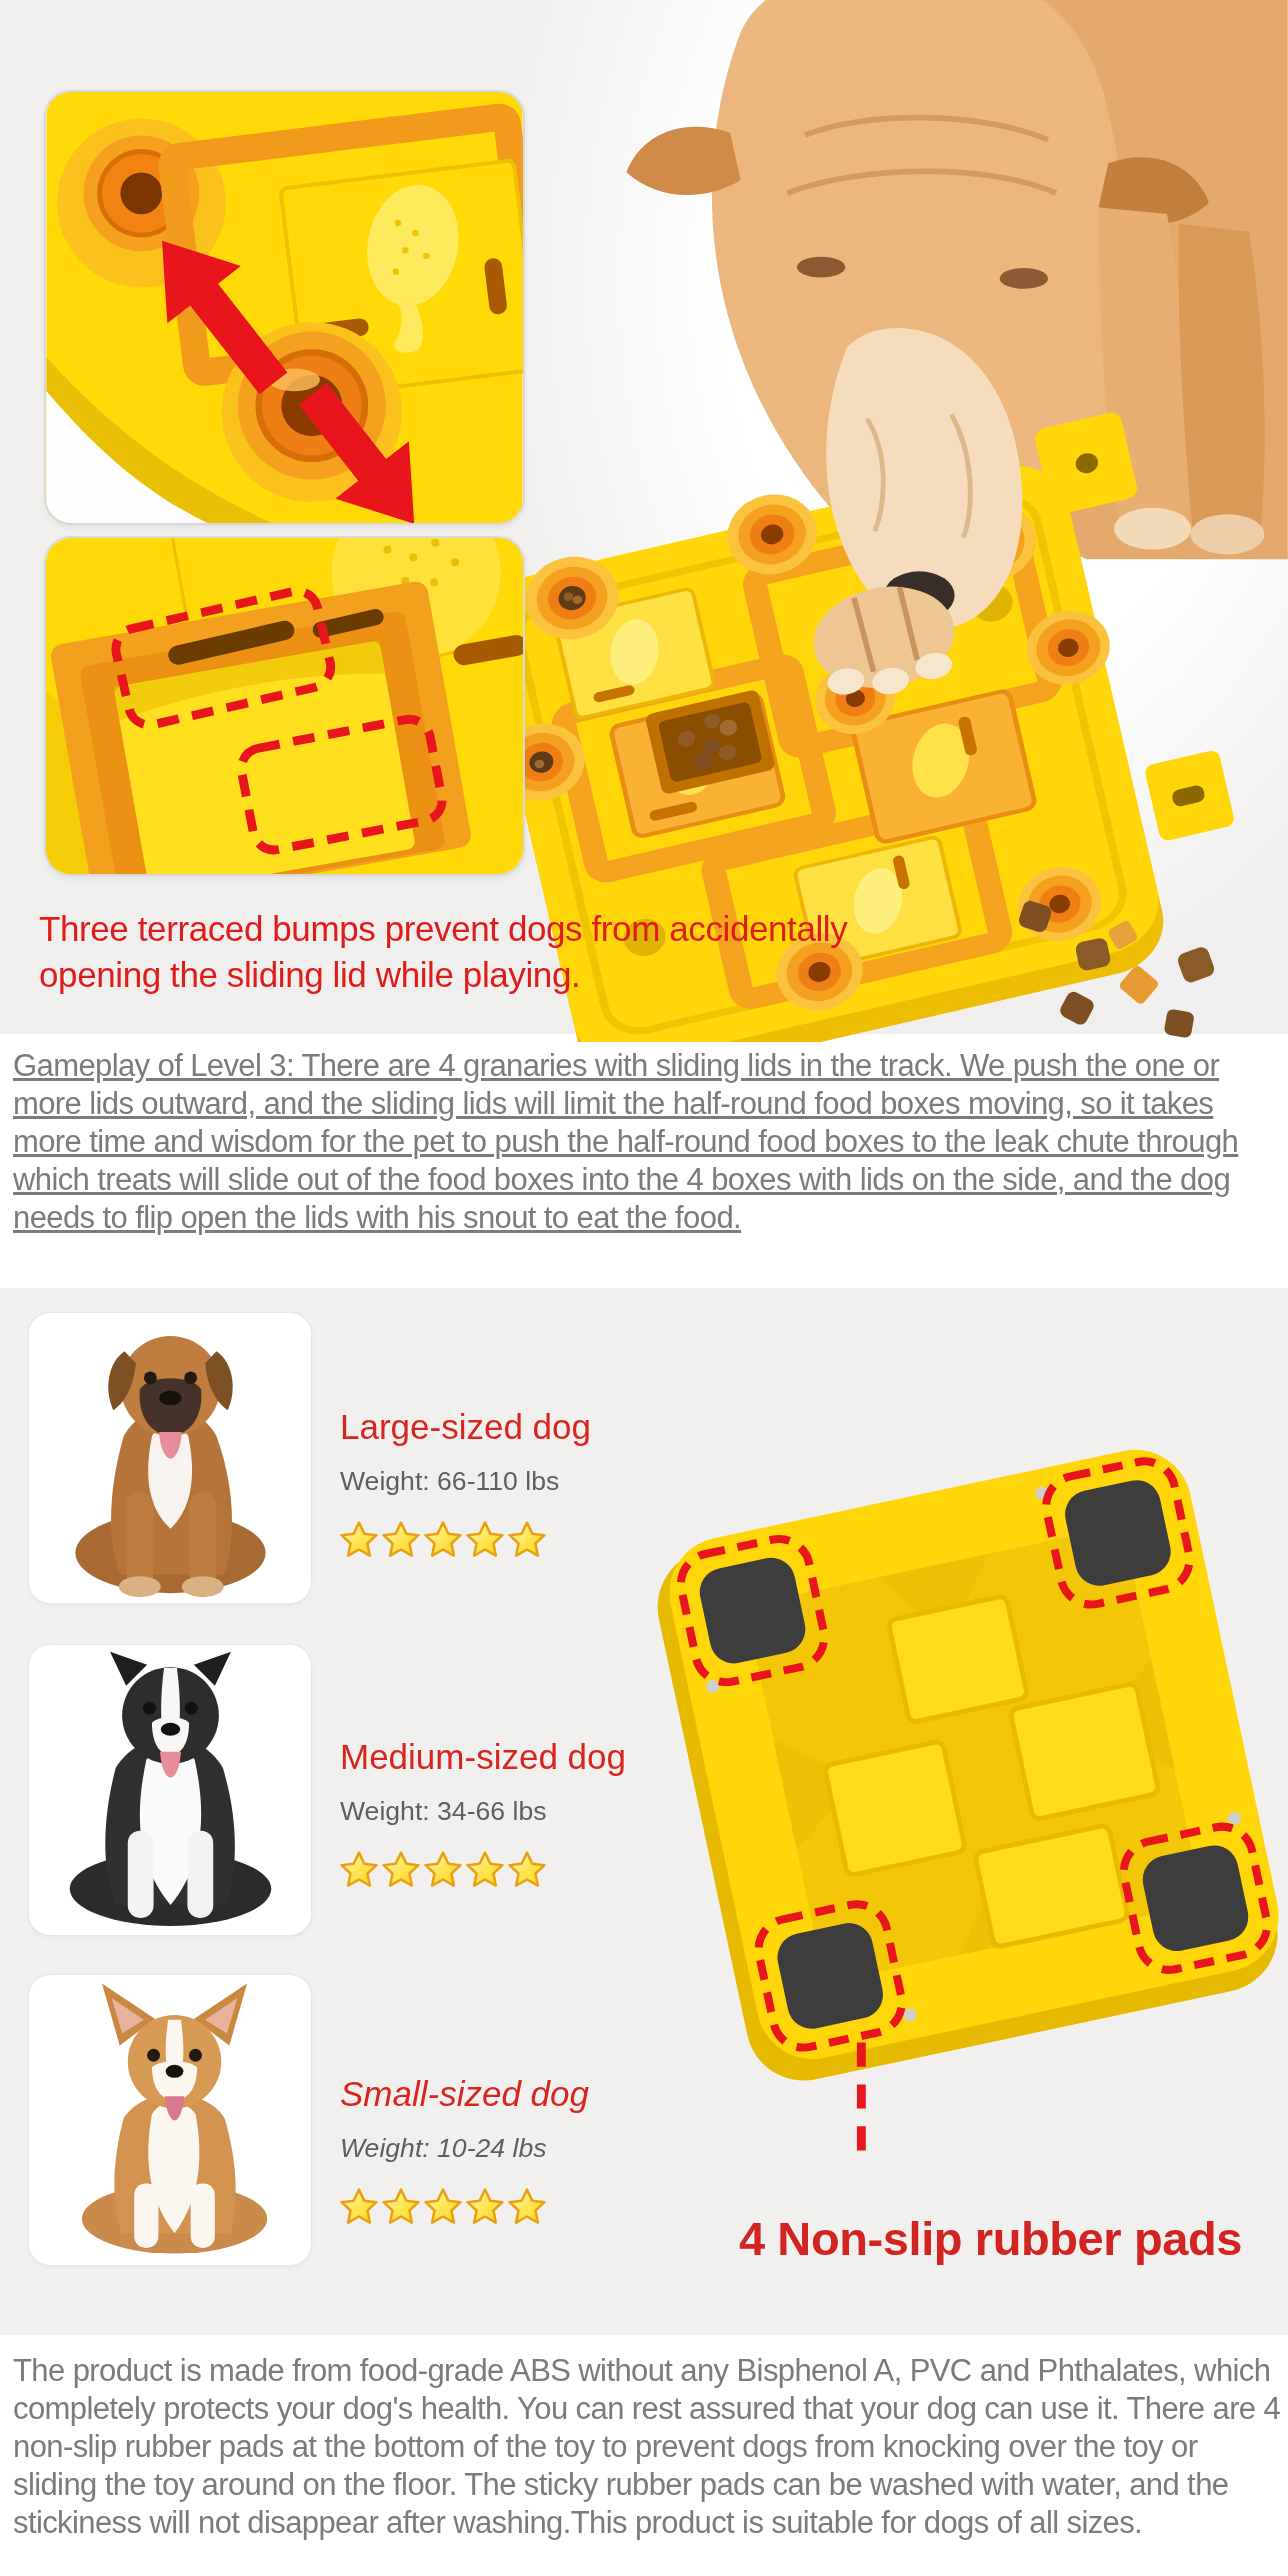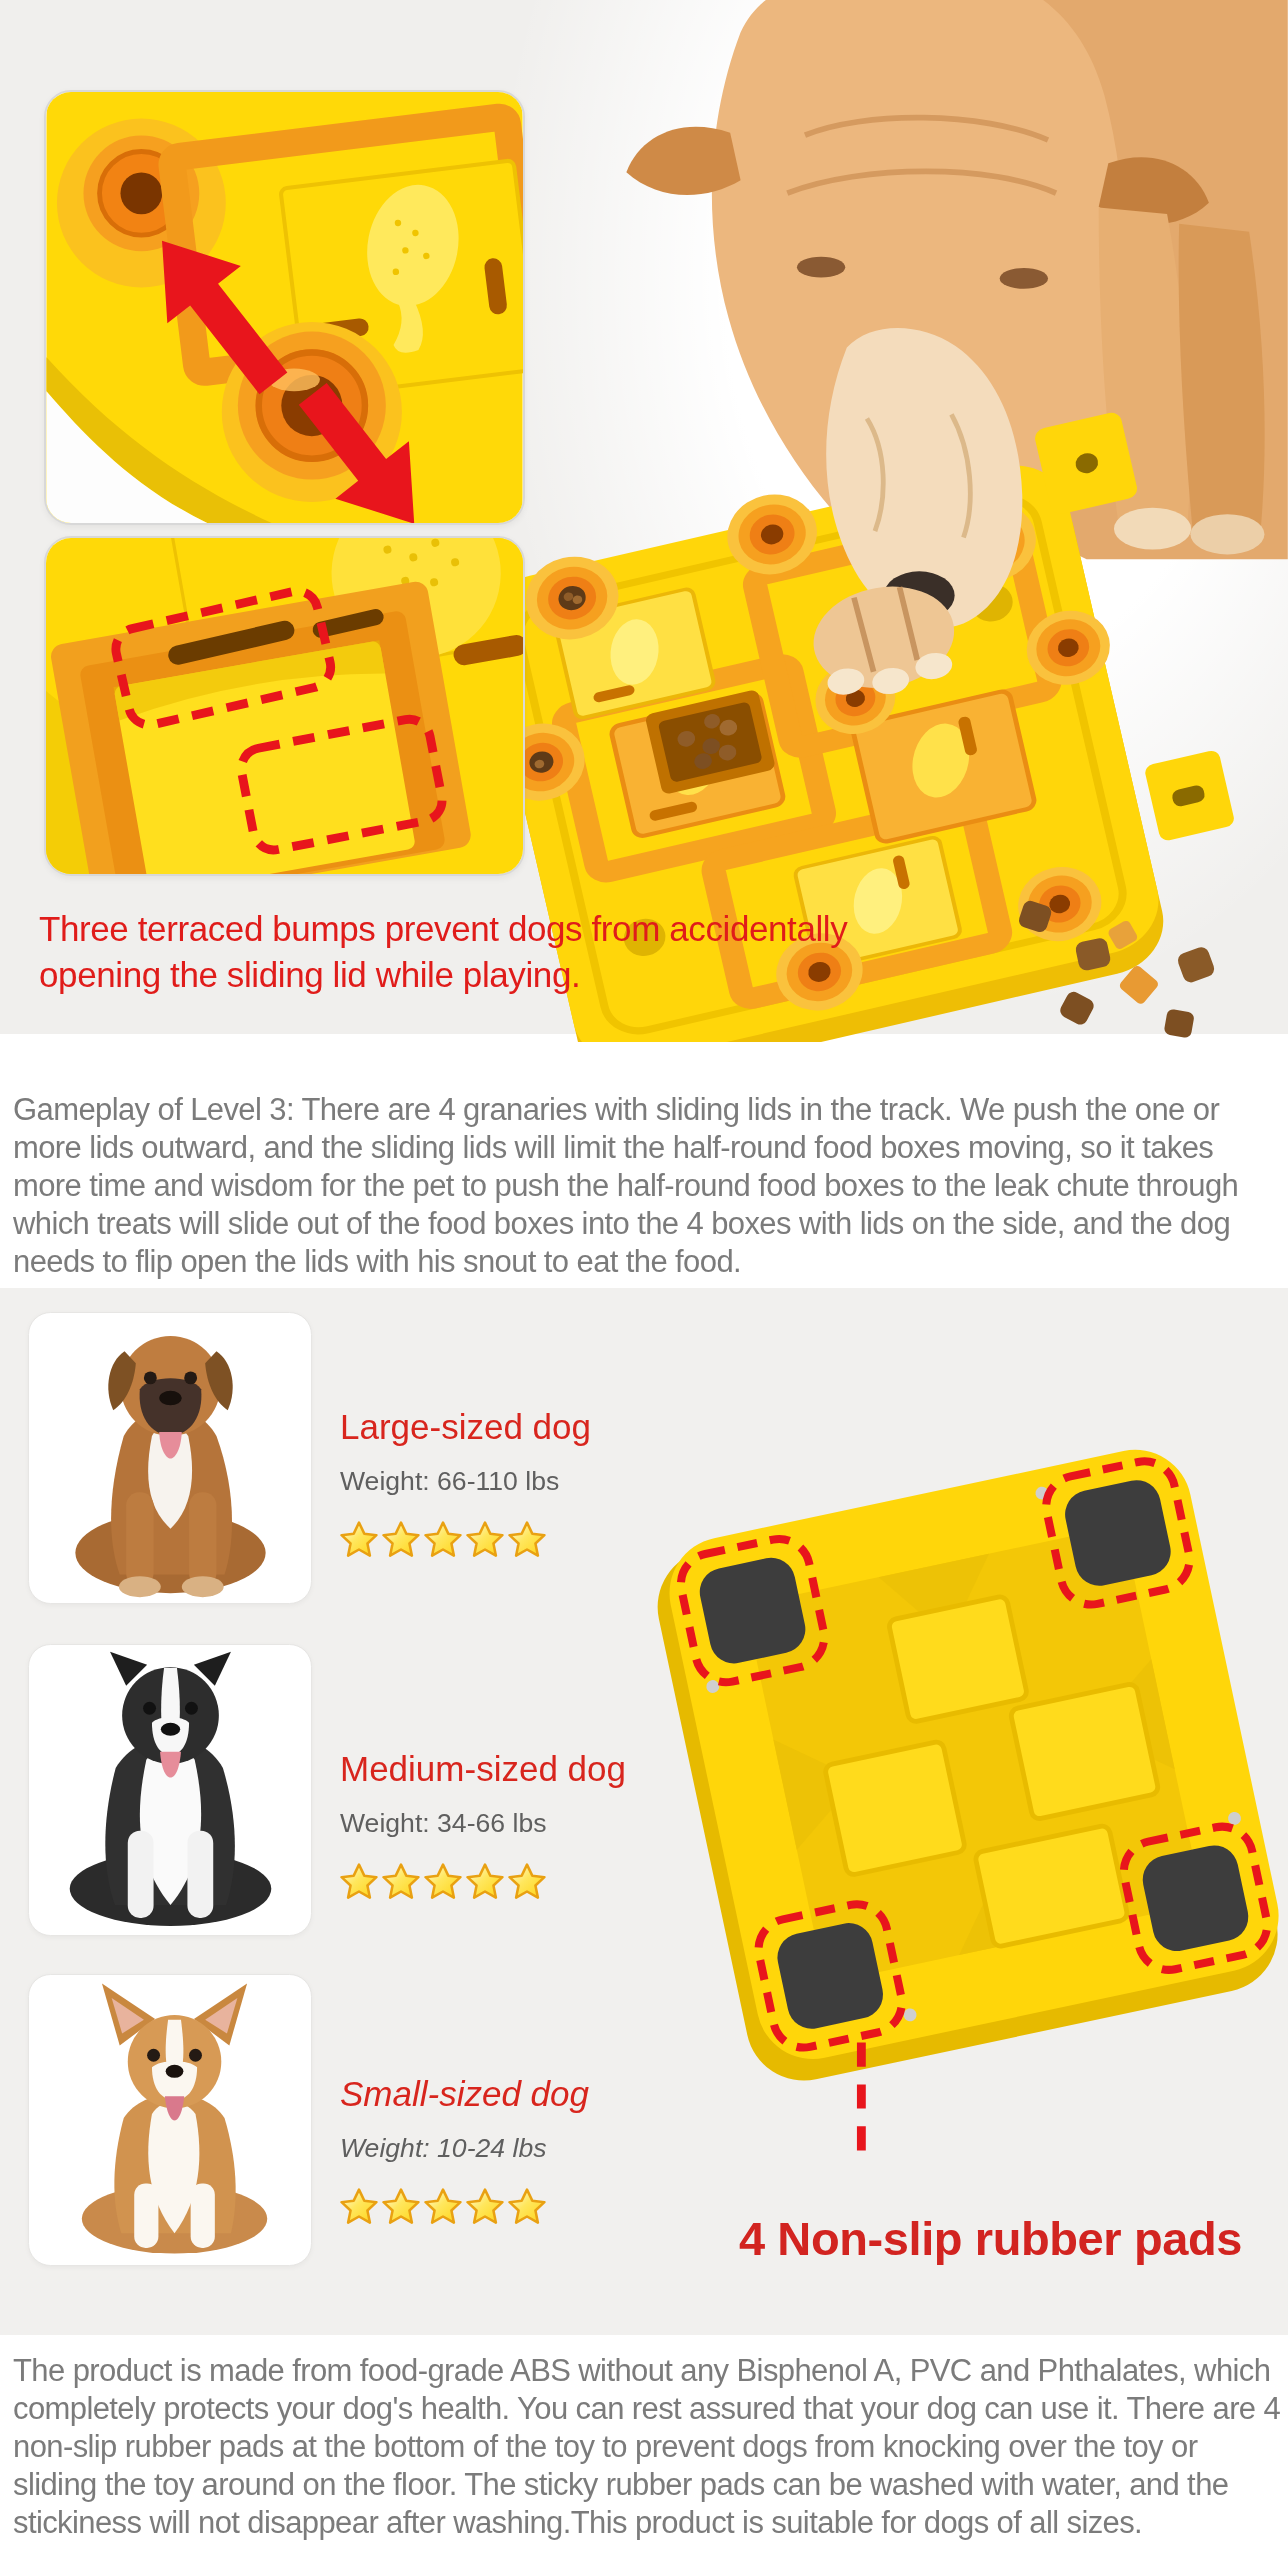--- a/index.html
+++ b/index.html
@@ -22,34 +22,34 @@
   #inset2{left:44px;top:536px;width:477px;height:336px;}
   #main-scene{position:absolute;left:499px;top:0;width:789px;height:1042px;}
   .caption-red{
     position:absolute;left:39px;top:906px;width:877px;
     font-size:35px;line-height:46px;color:#e01c1a;letter-spacing:-0.4px;
   }
   .para{
     position:absolute;left:13px;width:1270px;color:#7b7b7b;
     font-size:31px;line-height:38px;letter-spacing:-0.6px;
   }
-  #gameplay-para{top:1091px;}
+  #gameplay-para{top:1047px;text-decoration:underline;}
   #bottom-para{top:2352px;}
   .dog-card{
     position:absolute;left:28px;width:282px;height:290px;background:#ffffff;
     border:1.6px solid #e7e6e4;border-radius:22.5px;overflow:hidden;
     box-shadow:0 1.6px 4.8px rgba(0,0,0,0.04);
   }
   #dog-card-1{top:1312px;}
   #dog-card-2{top:1644px;}
   #dog-card-3{top:1974px;}
   .dog-card svg{display:block;margin:1.6px auto 0;}
   .size-block{position:absolute;left:340px;width:370px;}
   #size-block-1{top:1407px;}
-  #size-block-2{top:1737px;margin-top:12px;}
+  #size-block-2{top:1737px;}
   #size-block-3{top:2074px;font-style:italic;}
   .size-title{font-size:35px;color:#d8251d;}
   .size-weight{margin-top:19.3px;font-size:26.6px;color:#5f5f5f;}
   .stars{margin-top:24px;display:flex;gap:4px;}
   #bottom-view{position:absolute;left:636px;top:1360px;width:660px;height:813px;}
   .pads-label{
     position:absolute;left:733px;top:2211px;width:515px;text-align:center;
     font-size:47px;font-weight:700;color:#d22420;letter-spacing:-0.4px;
   }
 </style>

